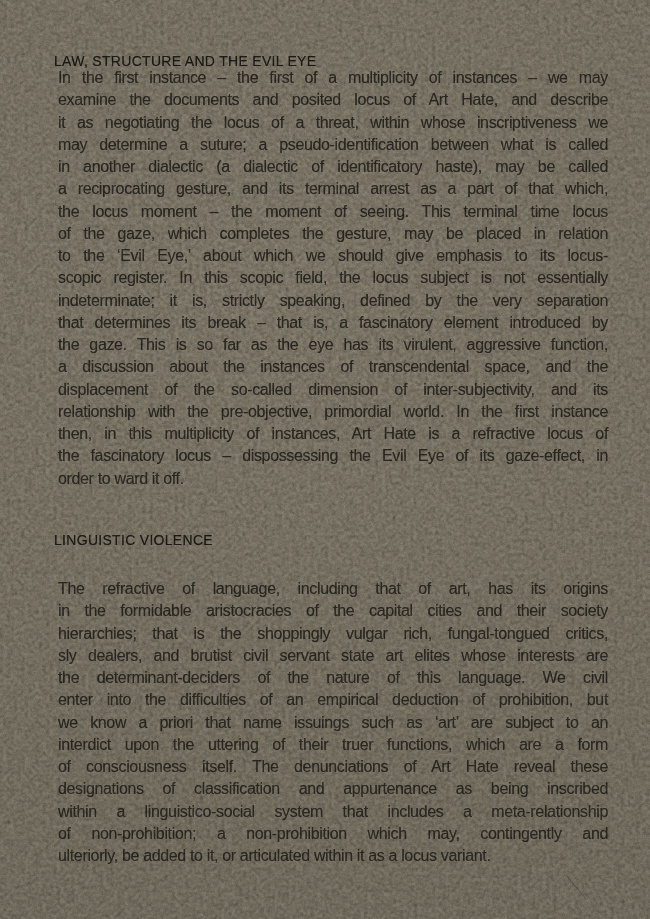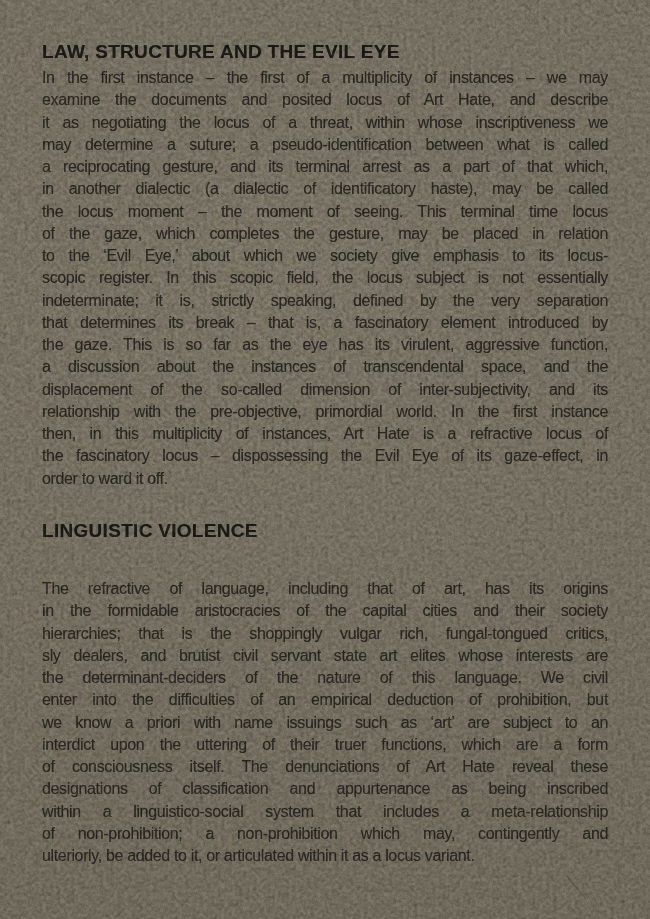--- a/index.html
+++ b/index.html
@@ -19,23 +19,23 @@
   }
   .texture {
     position: absolute;
     inset: 0;
     pointer-events: none;
   }
   .heading {
     position: absolute;
     left: 42px;
     width: 566px;
-    margin: 0;
-    font-size: 19px;
-    font-weight: 700;
+    margin: 12px;
+    font-size: 14px;
+    font-weight: 400;
     letter-spacing: 0.3px;
     color: var(--heading_ink, #1d1b17);
     text-shadow: 0 0 0.6px rgba(29,27,23,0.55);
     white-space: nowrap;
   }
   #heading-1 { top: 41px; }
   #heading-2 { top: 520px; }
   .para {
     position: absolute;
     left: 42px;
@@ -46,42 +46,43 @@
     line-height: 22.25px;
     text-shadow: 0 0 0.5px rgba(46,43,37,0.45);
   }
   #para-1 { top: 67px; }
   #para-2 { top: 578px; }
   .line {
     white-space: nowrap;
     text-align: justify;
     text-align-last: justify;
     height: 22.25px;
+    margin-left: 16px;
   }
   .para .line:last-child {
     text-align-last: left;
   }
 </style>
 </head>
 <body>
 
 <div class="page">
 
   <h1 class="heading" id="heading-1">LAW, STRUCTURE AND THE EVIL EYE</h1>
 
   <div class="para" id="para-1">
       <div class="line">In the first instance – the first of a multiplicity of instances – we may</div>
       <div class="line">examine the documents and posited locus of Art Hate, and describe</div>
       <div class="line">it as negotiating the locus of a threat, within whose inscriptiveness we</div>
       <div class="line">may determine a suture; a pseudo-identification between what is called</div>
+      <div class="line">in another dialectic (a dialectic of identificatory haste), may be called</div>
       <div class="line">a reciprocating gesture, and its terminal arrest as a part of that which,</div>
-      <div class="line">in another dialectic (a dialectic of identificatory haste), may be called</div>
       <div class="line">the locus moment – the moment of seeing. This terminal time locus</div>
       <div class="line">of the gaze, which completes the gesture, may be placed in relation</div>
-      <div class="line">to the ‘Evil Eye,’ about which we society give emphasis to its locus-</div>
+      <div class="line">to the ‘Evil Eye,’ about which we should give emphasis to its locus-</div>
       <div class="line">scopic register. In this scopic field, the locus subject is not essentially</div>
       <div class="line">indeterminate; it is, strictly speaking, defined by the very separation</div>
       <div class="line">that determines its break – that is, a fascinatory element introduced by</div>
       <div class="line">the gaze. This is so far as the eye has its virulent, aggressive function,</div>
       <div class="line">a discussion about the instances of transcendental space, and the</div>
       <div class="line">displacement of the so-called dimension of inter-subjectivity, and its</div>
       <div class="line">relationship with the pre-objective, primordial world. In the first instance</div>
       <div class="line">then, in this multiplicity of instances, Art Hate is a refractive locus of</div>
       <div class="line">the fascinatory locus – dispossessing the Evil Eye of its gaze-effect, in</div>
       <div class="line">order to ward it off.</div>
@@ -89,21 +90,21 @@
 
   <h1 class="heading" id="heading-2">LINGUISTIC VIOLENCE</h1>
 
   <div class="para" id="para-2">
       <div class="line">The refractive of language, including that of art, has its origins</div>
       <div class="line">in the formidable aristocracies of the capital cities and their society</div>
       <div class="line">hierarchies; that is the shoppingly vulgar rich, fungal-tongued critics,</div>
       <div class="line">sly dealers, and brutist civil servant state art elites whose interests are</div>
       <div class="line">the determinant-deciders of the nature of this language. We civil</div>
       <div class="line">enter into the difficulties of an empirical deduction of prohibition, but</div>
-      <div class="line">we know a priori with name issuings such as ‘art’ are subject to an</div>
+      <div class="line">we know a priori that name issuings such as ‘art’ are subject to an</div>
       <div class="line">interdict upon the uttering of their truer functions, which are a form</div>
       <div class="line">of consciousness itself. The denunciations of Art Hate reveal these</div>
       <div class="line">designations of classification and appurtenance as being inscribed</div>
       <div class="line">within a linguistico-social system that includes a meta-relationship</div>
       <div class="line">of non-prohibition; a non-prohibition which may, contingently and</div>
       <div class="line">ulteriorly, be added to it, or articulated within it as a locus variant.</div>
     </div>
 
   <svg class="texture" width="650" height="919" viewBox="0 0 650 919" xmlns="http://www.w3.org/2000/svg" aria-hidden="true">
     <filter id="grainCoarse">

